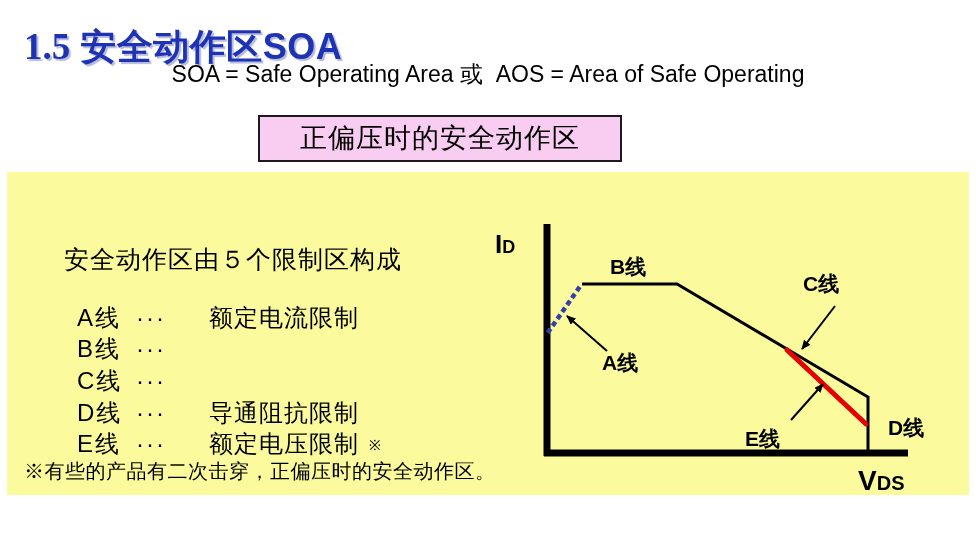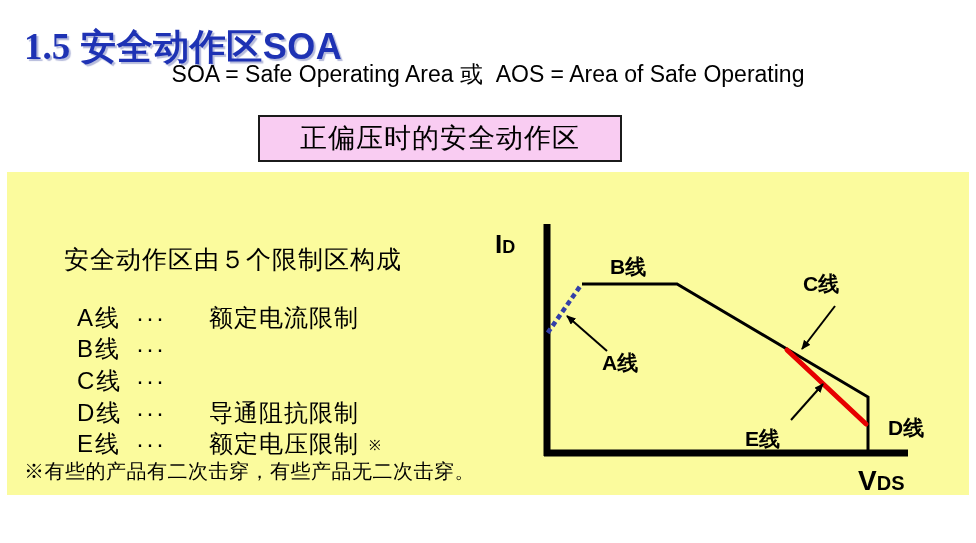--- a/index.html
+++ b/index.html
@@ -75,21 +75,21 @@
         </div>
         <div class="soa-row">
           <span class="soa-label">E线</span>
           <span class="soa-dots">···</span>
           <span class="soa-desc">额定电压限制</span>
           <span class="soa-ref">※</span>
         </div>
       </div>
   </div>
 
-  <div class="abs footnote">※有些的产品有二次击穿，有些产品无二次击穿。</div>
+  <div class="abs footnote">※有些的产品有二次击穿，正偏压时的安全动作区。</div>
 
   <svg class="abs chart" xmlns="http://www.w3.org/2000/svg" viewBox="0 0 496 300">
     <defs>
       <marker id="arrowhead" markerWidth="12" markerHeight="10" refX="8.5" refY="4" orient="auto" markerUnits="userSpaceOnUse">
         <path d="M0,0 L9.5,4 L0,8 z" fill="#000"></path>
       </marker>
     </defs>
   <line x1="67" y1="14" x2="67" y2="246" stroke="#000" stroke-width="7"></line>
       <line x1="64" y1="243" x2="428" y2="243" stroke="#000" stroke-width="7"></line>
       <polyline points="69,121 101,75" fill="none" stroke="#3340A8" stroke-width="4.5" stroke-dasharray="0.5 8" stroke-linecap="square"></polyline>

